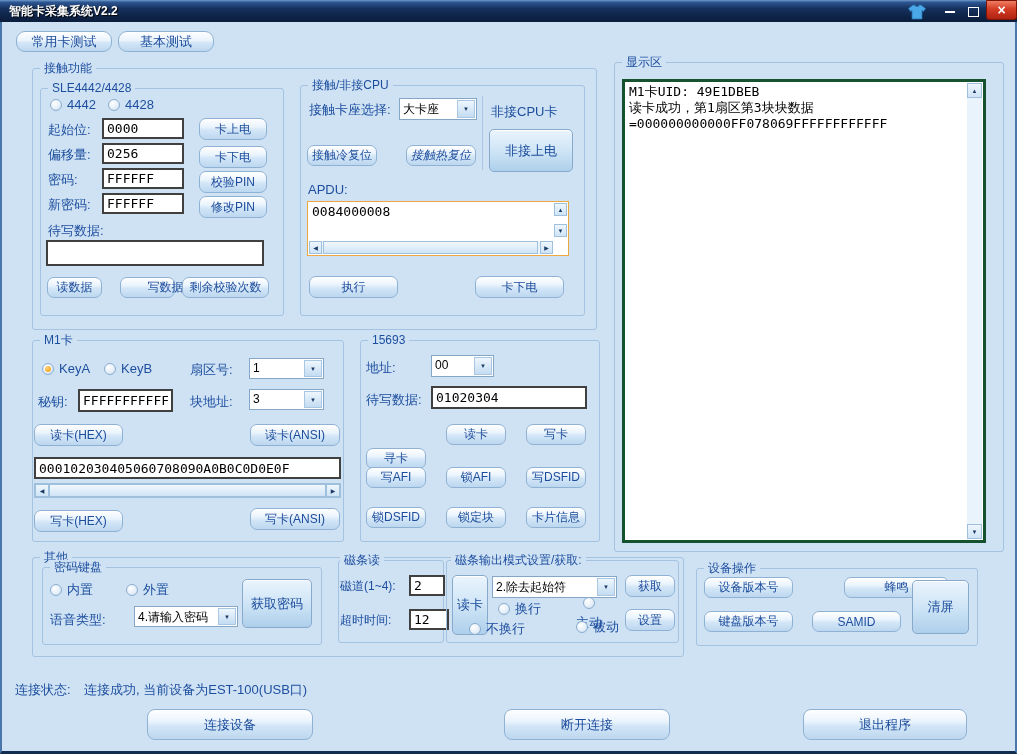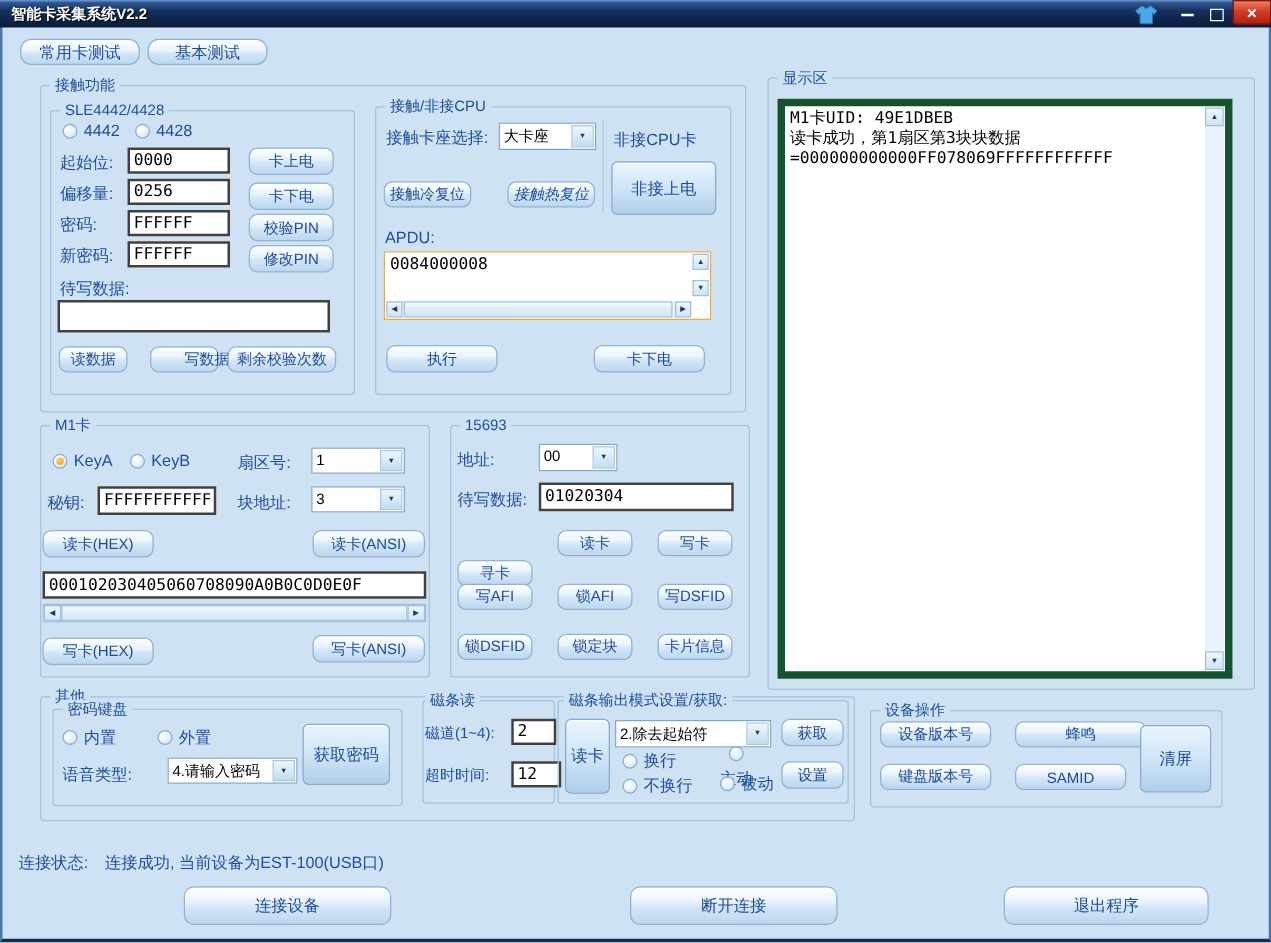--- a/index.html
+++ b/index.html
@@ -56,21 +56,21 @@
     background:radial-gradient(circle at 35% 30%,#ffd27a,#f59b00);}
   
   .sb-btn{background:linear-gradient(180deg,#eef6fd,#cfe4f6);border:1px solid #9fc0dd;color:#1b3a66;
     display:flex;align-items:center;justify-content:center;font-size:6px;box-sizing:border-box;}
   .sb-track{background:#e9f3fb;}
   .sb-thumb{background:linear-gradient(180deg,#f2f8fd,#cfe4f6);border:1px solid #9fc0dd;box-sizing:border-box;}
   
   #apdu-box{position:absolute;background:#fff;border:1px solid #eda93f;box-sizing:border-box;}
   .mono{font-family:"DejaVu Sans Mono","Liberation Mono",monospace;}
   
-  #display-text{position:absolute;background:#fff;border:6px solid #14532d;box-sizing:border-box;}
+  #display-text{position:absolute;background:#fff;border:3px solid #14532d;box-sizing:border-box;}
   #display-text .line{font-family:"DejaVu Sans Mono","Liberation Mono",monospace;font-size:13px;
     color:#000;line-height:16px;padding-left:4px;white-space:nowrap;}
   .vline{position:absolute;width:1px;background:#a9c7e2;}
 </style>
 </head>
 <body>
 
 <div id="window">
 
   <div id="titlebar">
@@ -258,38 +258,38 @@
   <div class="combo" style="left:490px;top:576px;width:125px;height:22px;">
     <span class="combo-text">2.除去起始符</span>
     <span class="combo-btn">▼</span>
   </div>
   <div class="btn" style="left:623px;top:575px;width:50px;height:22px;">获取</div>
   <div class="btn" style="left:623px;top:609px;width:50px;height:22px;">设置</div>
   <span class="radio" style="left:496px;top:600px;">
     <span class="radio-dot"></span>
     <span>换行</span>
   </span>
-  <span class="radio" style="left:496px;top:620px;justify-content:space-between;">
+  <span class="radio" style="left:467px;top:620px;justify-content:space-between;">
     <span class="radio-dot"></span>
     <span>不换行</span>
   </span>
   <span class="radio" style="left:574px;top:597px;flex-direction:column;">
     <span class="radio-dot"></span>
     <span>主动</span>
   </span>
   <span class="radio" style="left:574px;top:618px;">
     <span class="radio-dot"></span>
     <span>被动</span>
   </span>
 
   <div class="gb" style="left:694px;top:568px;width:282px;height:78px;">
     <span class="gb-label">设备操作</span>
   </div>
   <div class="btn" style="left:702px;top:577px;width:89px;height:21px;">设备版本号</div>
-  <div class="btn" style="left:810px;top:577px;width:105px;height:21px;">蜂鸣</div>
+  <div class="btn" style="left:842px;top:577px;width:105px;height:21px;">蜂鸣</div>
   <div class="btn" style="left:702px;top:611px;width:89px;height:21px;">键盘版本号</div>
   <div class="btn" style="left:810px;top:611px;width:89px;height:21px;">SAMID</div>
   <div class="btn btn-big" style="left:910px;top:580px;width:57px;height:54px;">清屏</div>
 
   <span class="lbl" style="left:13px;top:681px;">连接状态:</span>
   <span class="lbl" style="left:82px;top:681px;">连接成功, 当前设备为EST-100(USB口)</span>
 
   <div class="btn btn-foot" style="left:145px;top:709px;width:166px;height:31px;">连接设备</div>
   <div class="btn btn-foot" style="left:502px;top:709px;width:166px;height:31px;">断开连接</div>
   <div class="btn btn-foot" style="left:801px;top:709px;width:164px;height:31px;">退出程序</div>

